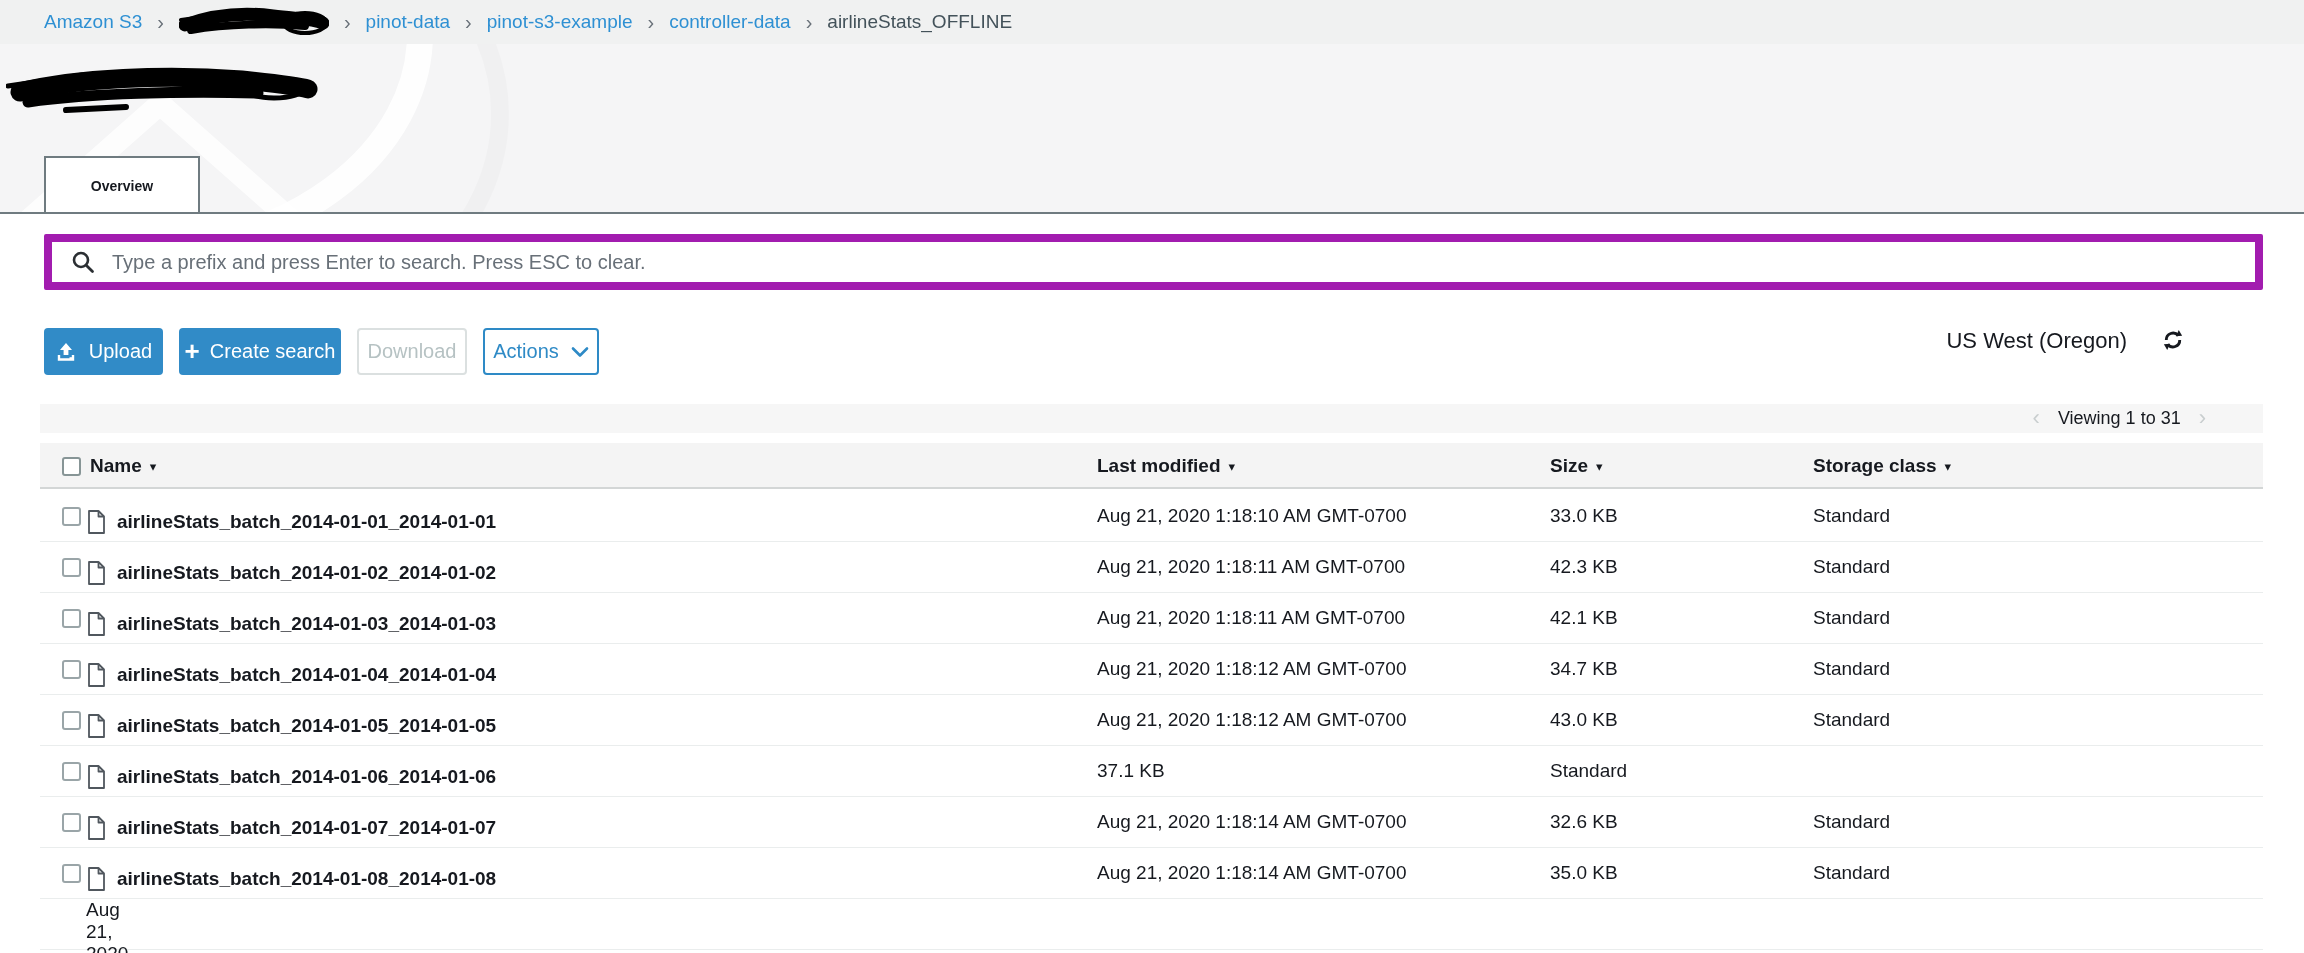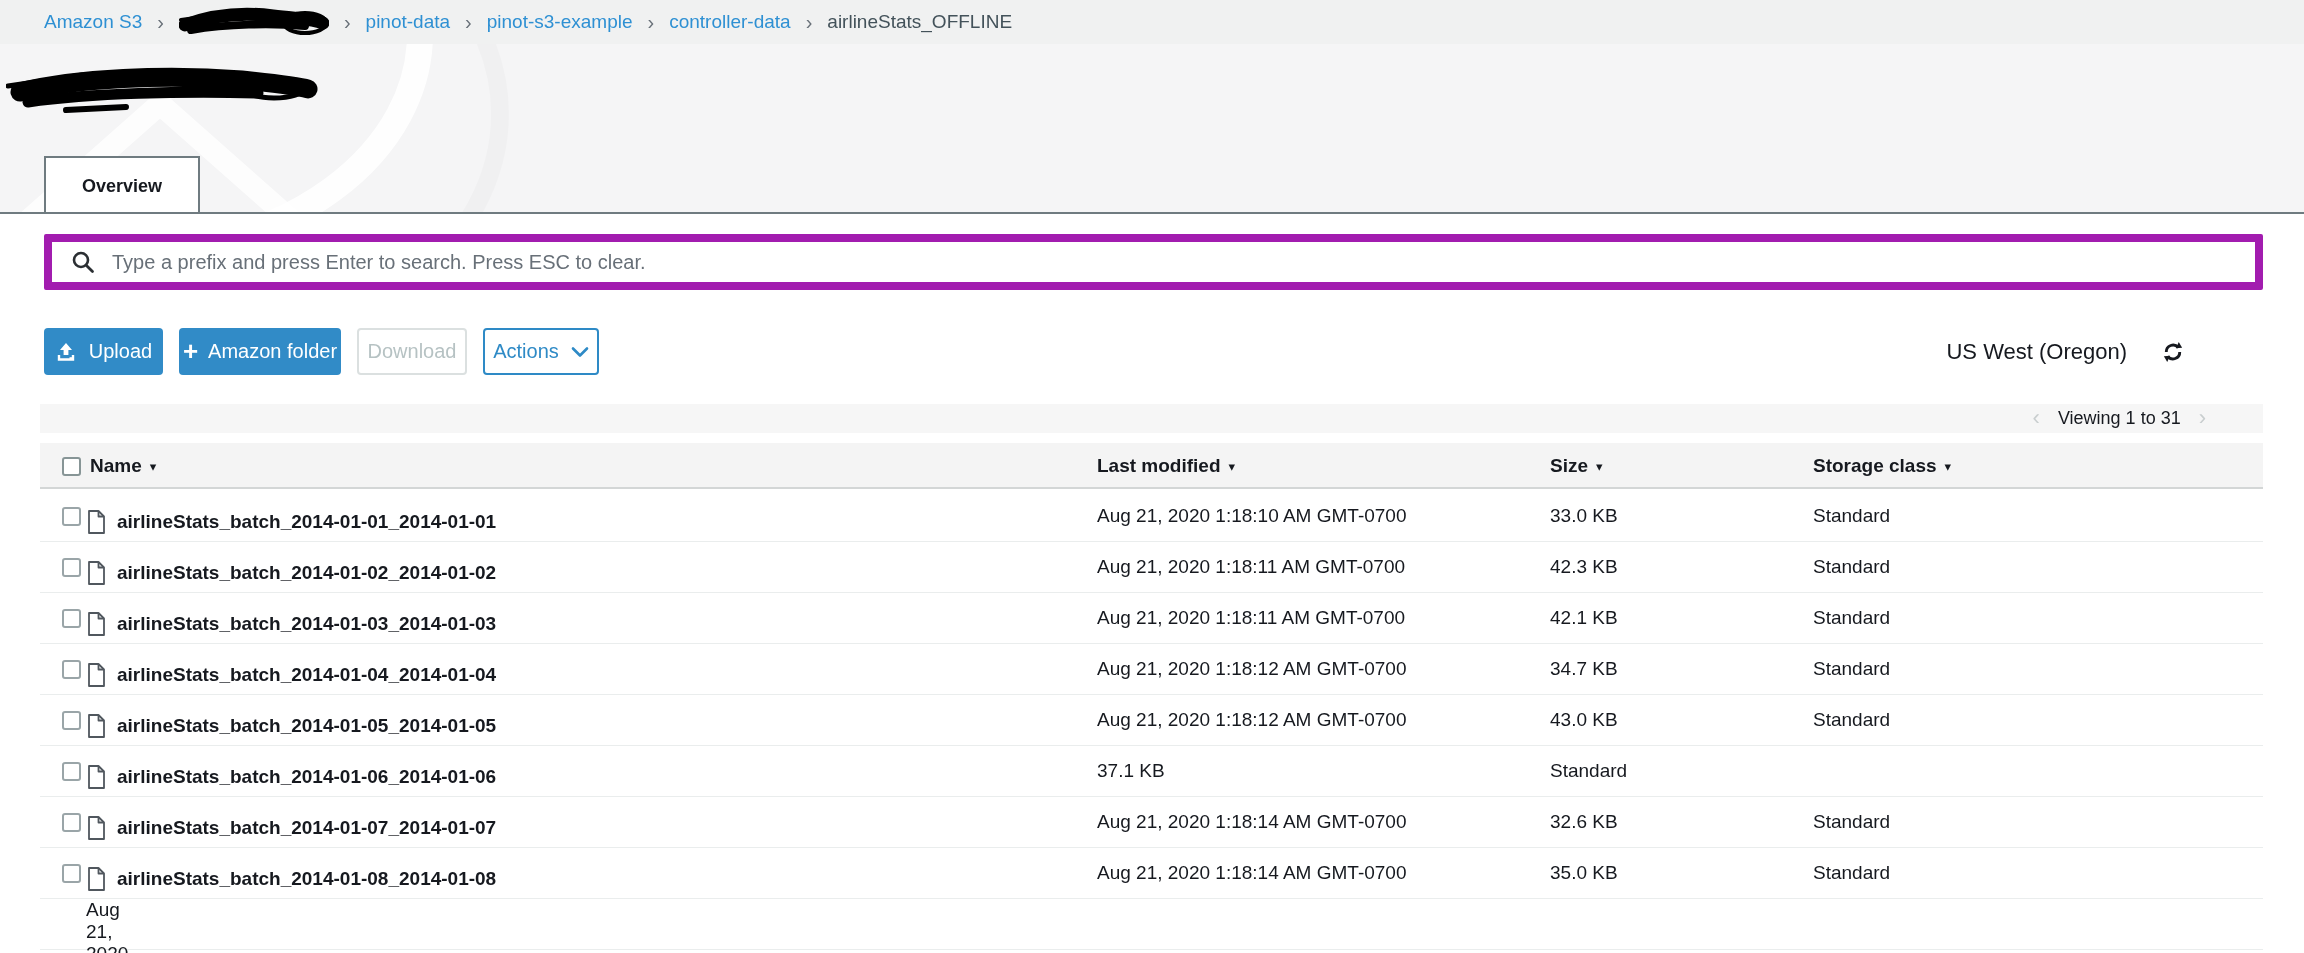--- a/index.html
+++ b/index.html
@@ -17,21 +17,21 @@
   .crumb-redacted svg { display:block; }
 
   
   .band { position:absolute; left:0; top:44px; width:2304px; height:170px;
           background:#f5f5f6; border-bottom:2px solid #6f7b80; overflow:hidden; }
   .watermark { position:absolute; left:-140px; top:-190px; pointer-events:none; }
   .title-redaction { position:absolute; left:6px; top:14px; }
   .tab { position:absolute; left:44px; bottom:-2px; width:156px; height:58px;
          background:#ffffff; border:2px solid #6f7b80; border-bottom:none;
          display:flex; align-items:center; justify-content:center;
-         font-size:18px; font-weight:bold; color:#16191f; cursor:pointer; }
+         font-size:14px; font-weight:bold; color:#16191f; cursor:pointer; }
 
   
   .content { position:absolute; left:0; top:214px; width:2304px; height:739px;
              background:#ffffff; }
 
   
   .searchbox { position:absolute; left:44px; top:20px; width:2219px; height:56px;
                background:#fff; border:8px solid #a21caf; border-radius:2px;
                display:flex; align-items:center; padding:0 18px; }
   .searchbox svg { flex:0 0 auto; margin-right:16px; }
@@ -46,21 +46,21 @@
          cursor:pointer; border:none; vertical-align:top;text-align:right; }
   .btn-blue { background:#318bc7; color:#ffffff; }
   .btn-upload { position:absolute; left:44px; width:119px; gap:12px; }
   .btn-create { position:absolute; left:179px; width:162px; gap:10px; }
   .plus-glyph { font-size:26px; font-weight:bold; line-height:1; position:relative; top:-1px; }
   .btn-download { position:absolute; left:357px; width:110px; background:#ffffff;
                   color:#b6c2c3; border:2px solid #dbe0e0; cursor:default; }
   .btn-actions { position:absolute; left:483px; width:116px; background:#ffffff;
                  color:#2e8ac6; border:2px solid #2e8ac6; gap:12px; }
   .region-wrap { position:absolute; right:119px; top:0; height:47px;
-                 display:flex; align-items:center; gap:34px; }
+                 display:flex; gap:34px; }
   .region-label { font-size:22px; color:#16191f; }
   .refresh-btn { background:none; border:none; cursor:pointer; padding:0; display:flex; }
 
   
   .viewbar { position:absolute; left:40px; top:190px; width:2223px; height:29px;
              background:#f6f6f6; display:flex; align-items:center;
              justify-content:flex-end; padding-right:57px; font-size:18px; }
   .pg-chev { font-size:22px; line-height:1; color:#c9cecf; cursor:pointer;
              background:none; border:none; padding:0 0 2px 0; font-family:inherit; }
   .viewbar .label { margin:0 18px; color:#16191f; }
@@ -146,21 +146,21 @@
       <svg width="22" height="22" viewBox="0 0 22 22">
         <path d="M11 2 L17 9 H13.4 V14 H8.6 V9 H5 Z" fill="#ffffff"></path>
         <path d="M4 14 v4.5 h14 V14" fill="none" stroke="#ffffff" stroke-width="2.4"></path>
         <rect x="14.5" y="16.2" width="2.6" height="2.2" fill="#ffffff"></rect>
       </svg>
       <span>Upload</span>
     </button>
 
     <button class="btn btn-blue btn-create">
       <span class="plus-glyph">+</span>
-      <span>Amazon folder</span>
+      <span>Create search</span>
     </button>
 
     <button class="btn btn-download" disabled="">
       <span>Download</span>
     </button>
 
     <button class="btn btn-actions">
       <span>Actions</span>
       <svg width="18" height="12" viewBox="0 0 18 12">
         <path d="M2 2.5 L9 9.5 L16 2.5" fill="none" stroke="#2e8ac6" stroke-width="2.6" stroke-linecap="round" stroke-linejoin="round"></path>

